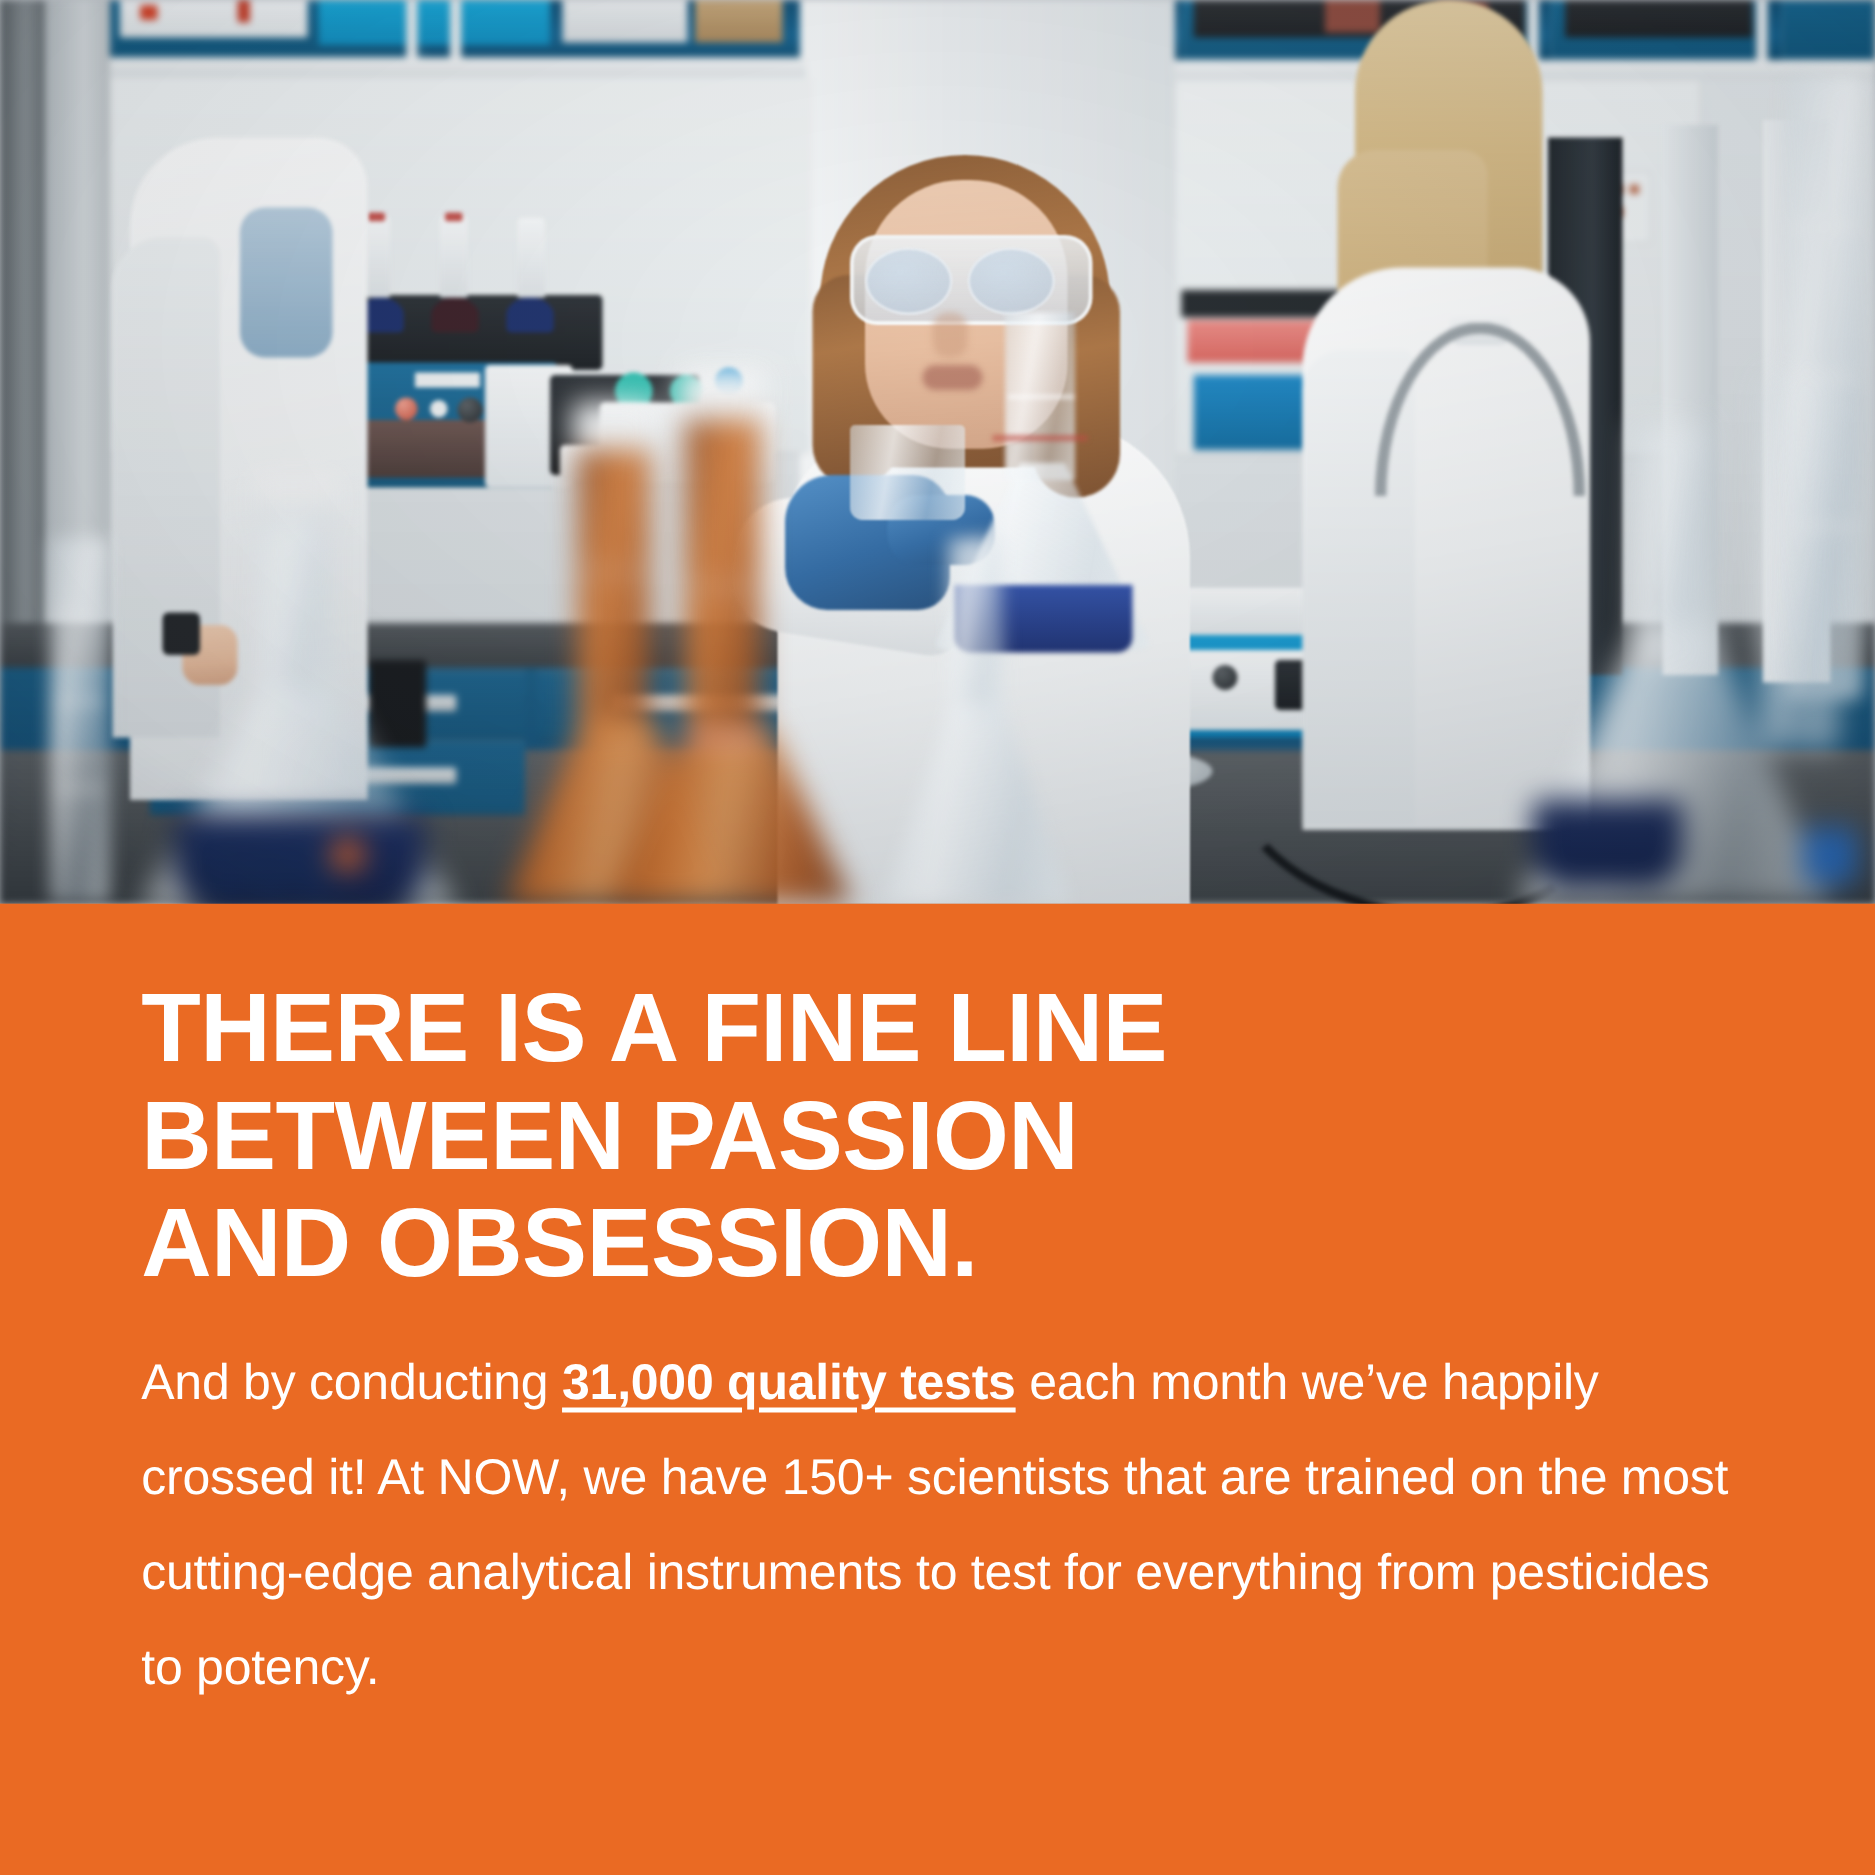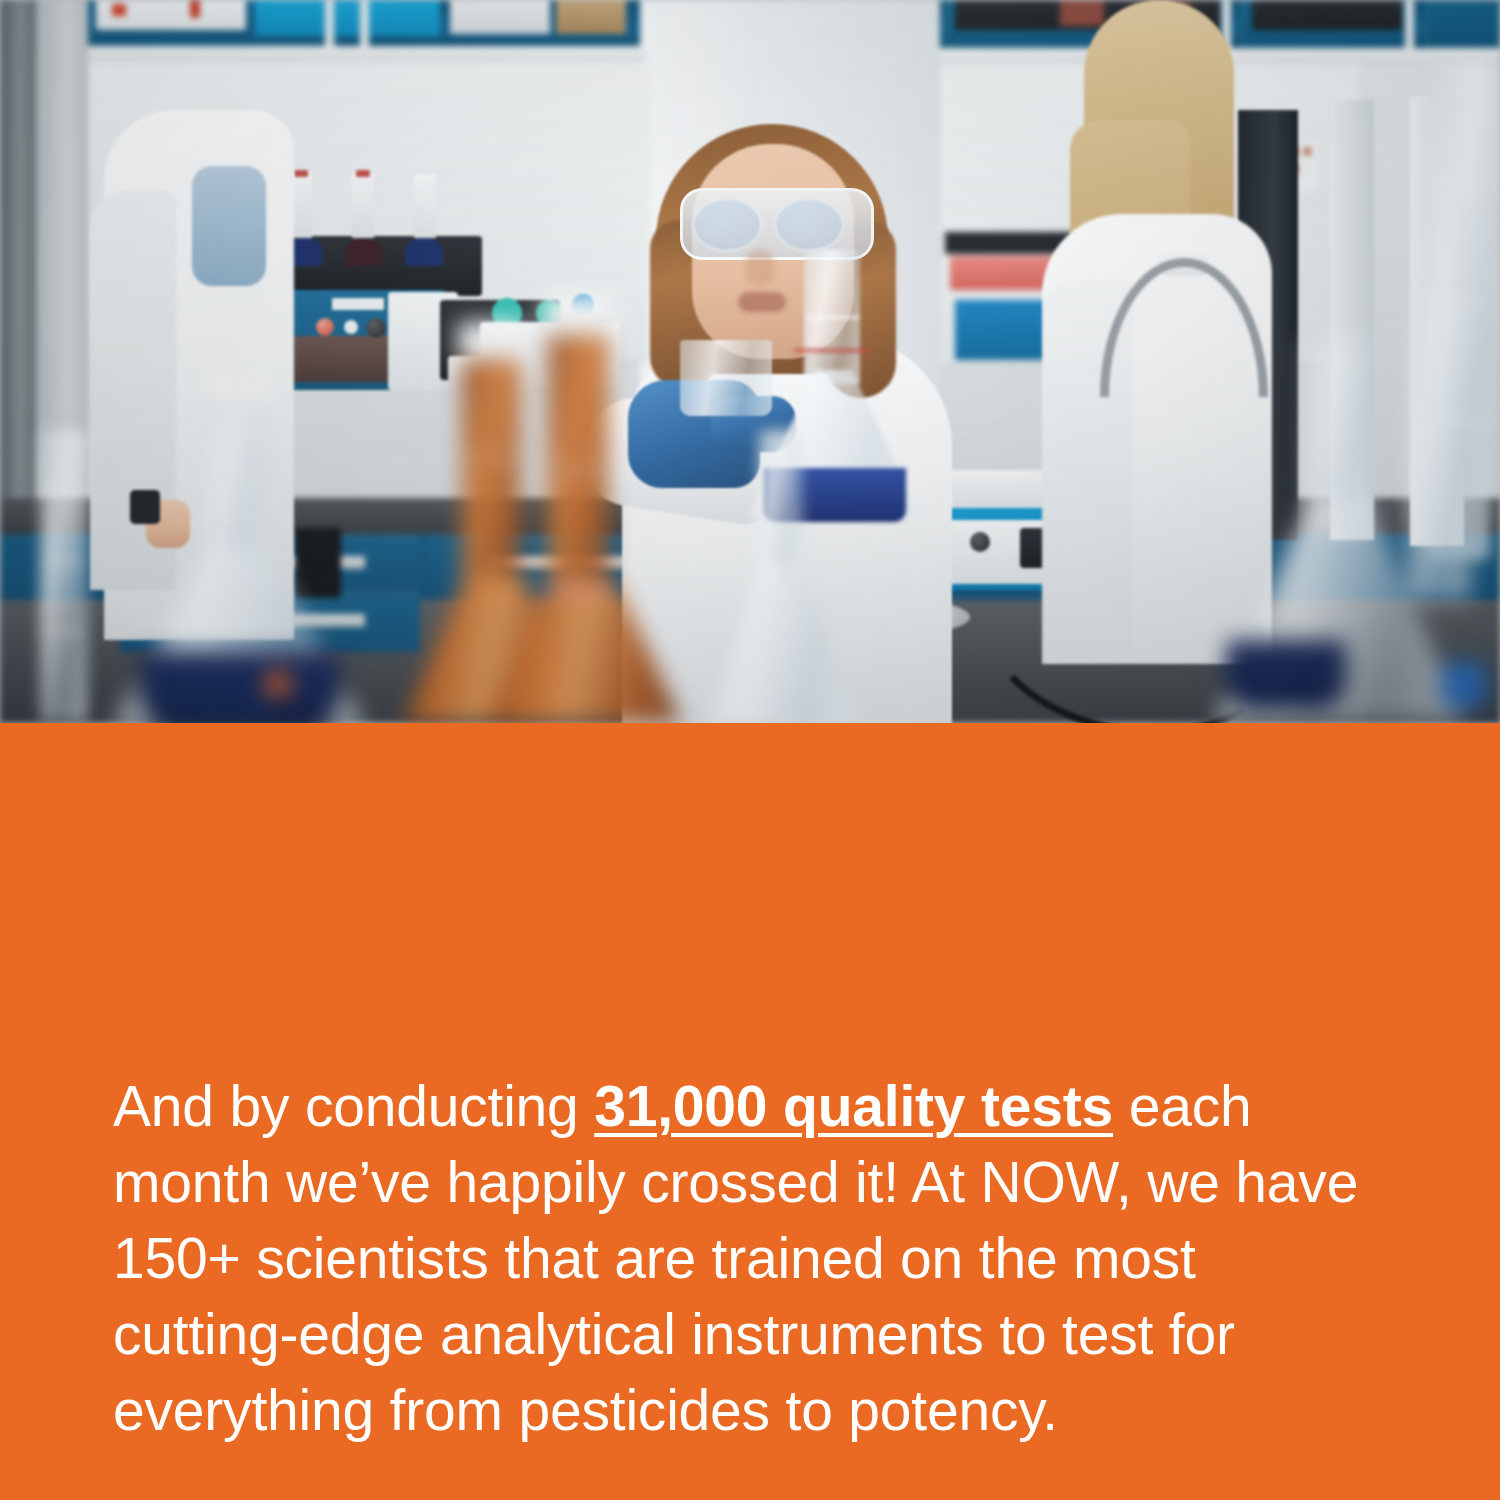--- a/index.html
+++ b/index.html
@@ -242,21 +242,21 @@
   }
   .bodycopy {
     position: absolute;
     left: 113px;
     top: 345px;
     width: 1270px;
     margin: 0;
     color: #ffffff;
     font-family: "Liberation Sans Narrow", "Liberation Sans", sans-serif;
     font-weight: 400;
-    font-size: 57px;
+    font-size: 40px;
     line-height: 76px;
     letter-spacing: -0.2px;
   }
   .bodycopy .hl {
     font-weight: 700;
     text-decoration: underline;
     text-underline-offset: 7px;
     text-decoration-thickness: 4px;
   }
 </style>
@@ -469,17 +469,20 @@
       <div class="flask-clear" style="left:10px; top:0; width:60px; height:500px; border-radius:8px;"></div>
       <div class="graduation" style="left:12px; top:120px; width:54px;"></div>
       <div class="graduation" style="left:12px; top:240px; width:54px;"></div>
       <div class="graduation" style="left:12px; top:360px; width:54px;"></div>
     </div>
 
     <div class="photo-grade"></div>
   </div>
 
   <div class="panel">
+    <h1 class="headline">There is a fine line
+between passion
+and obsession.</h1>
 
     <p class="bodycopy"><span>And by conducting </span><span class="hl">31,000 quality tests</span><span> each month we’ve happily crossed it! At NOW, we have 150+ scientists that are trained on the most cutting-edge analytical instruments to test for everything from pesticides to potency.</span></p>
   </div>
 
 </div>
 
 </body></html>

